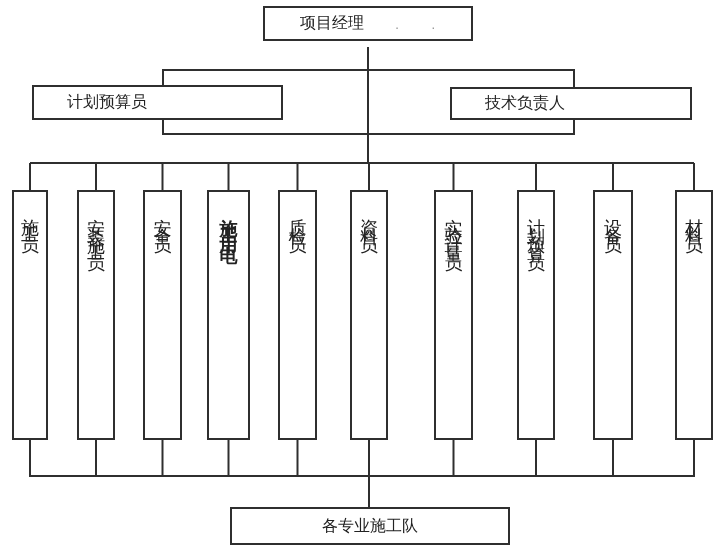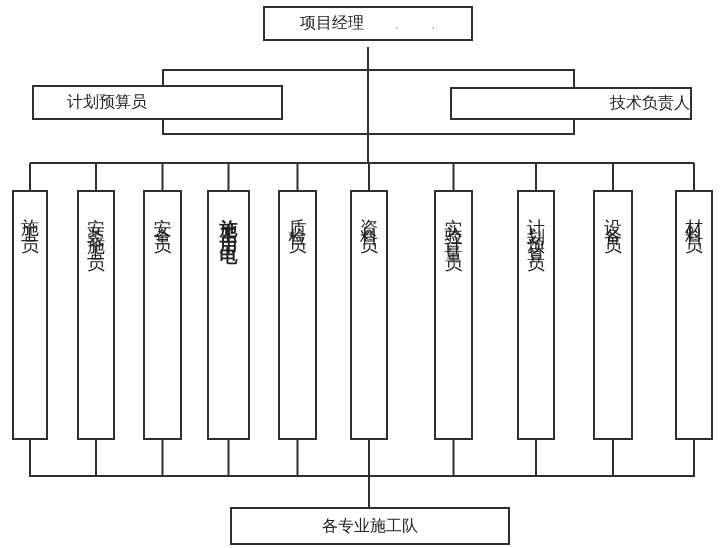--- a/index.html
+++ b/index.html
@@ -12,21 +12,21 @@
     position:absolute;left:162px;top:69px;width:413px;height:66px;
     border:2px solid #2f2f2f;box-sizing:border-box;z-index:1;background:transparent;
   }
   .box{
     position:absolute;background:#ffffff;border:2px solid #2f2f2f;
     box-sizing:border-box;z-index:2;display:flex;align-items:center;
     font-size:16px;color:#222222;white-space:nowrap;
   }
   .top-box{left:263px;top:6px;width:210px;height:35px;padding-left:35px;}
   .mgr-left{left:32px;top:85px;width:251px;height:35px;padding-left:33px;}
-  .mgr-right{left:450px;top:87px;width:242px;height:33px;padding-left:33px;justify-content:flex-end;}
+  .mgr-right{left:450px;top:87px;width:242px;height:33px;padding-left:33px;}
   .bottom-box{left:230px;top:507px;width:280px;height:38px;justify-content:center;font-family:Liberation Serif, serif;}
   .vbox{
     position:absolute;top:190px;height:250px;background:#ffffff;
     border:2px solid #2f2f2f;box-sizing:border-box;z-index:2;
     display:flex;justify-content:center;align-items:flex-start;
   }
   .vlabel{
     writing-mode:vertical-lr;text-orientation:upright;
     font-size:18px;line-height:1;letter-spacing:9px;padding-top:12px;color:#222222;
   }

